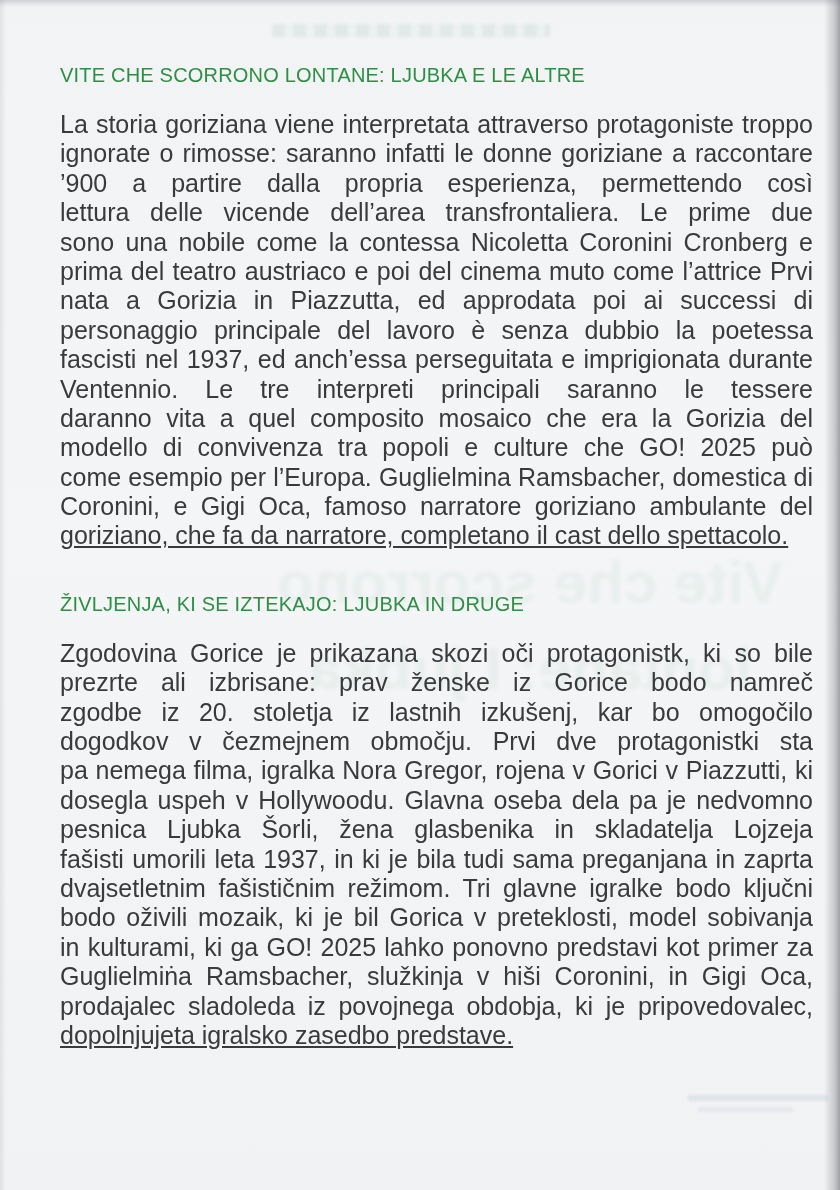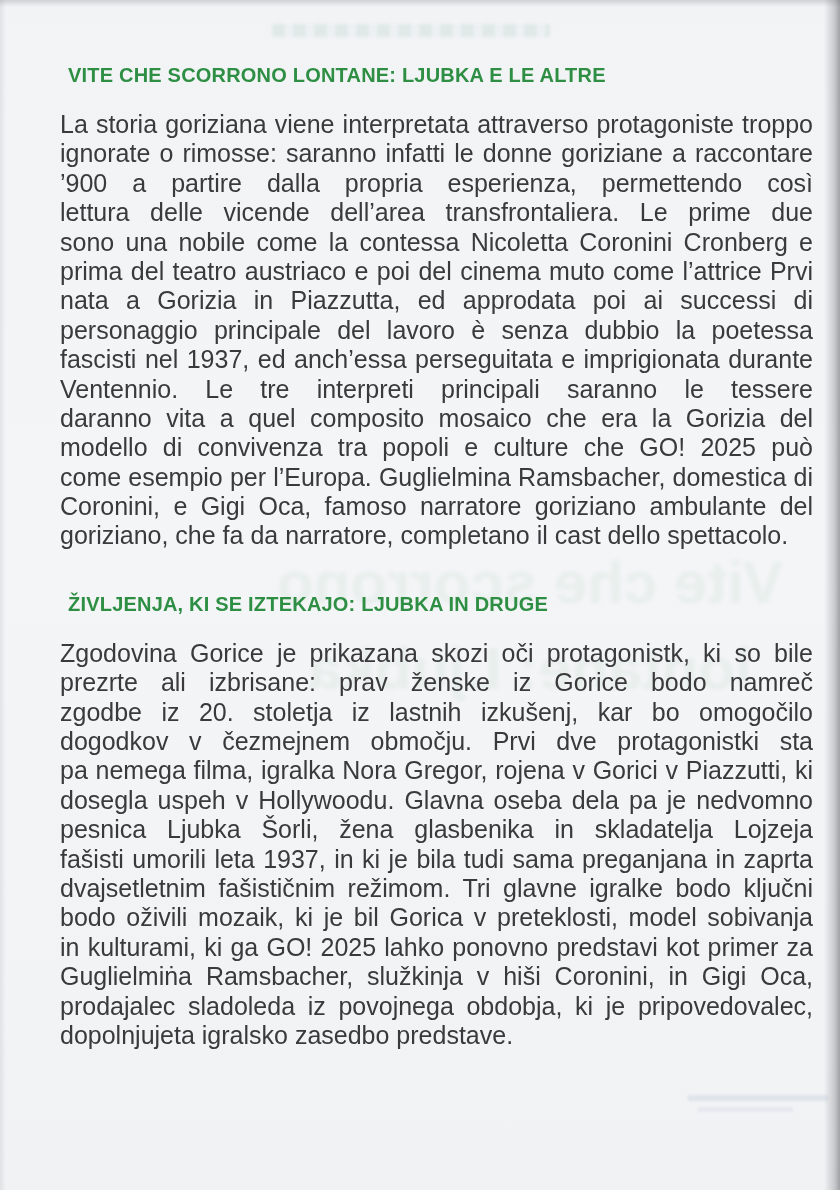--- a/index.html
+++ b/index.html
@@ -19,31 +19,30 @@
   .edge-right {
     position:absolute; top:0; right:0; width:16px; height:100%;
     background:linear-gradient(to right, rgba(128,130,136,0) 0%, rgba(122,124,130,0.35) 65%, rgba(92,94,100,0.55) 100%);
   }
   .edge-left {
     position:absolute; top:0; left:0; width:6px; height:100%;
     background:linear-gradient(to right, rgba(128,130,136,0.15), rgba(128,130,136,0));
   }
   .content { position:absolute; left:60px; top:62px; width:753px; z-index:3; }
   .heading {
-    font-size:20px; font-weight:bold; letter-spacing:0.2px; line-height:26px;
+    font-size:20px; font-weight:normal; letter-spacing:0.2px; line-height:26px;
     color:#2e8f44;
-    margin-left:8px;
   }
   .heading-2 { margin-top:40px; }
   .para { margin-top:22px; font-size:25px; color:#3a3a3c; }
   .pline {
     height:29.4px; line-height:29.4px; overflow:hidden;
     text-align:justify; text-align-last:justify;
   }
-  .pline.last { text-align-last:left; }
+  .pline.last { text-align-last:left;text-decoration:underline; }
   
   .ghost-title {
     position:absolute; left:235px; top:540px; width:590px; z-index:1;
     transform:scaleX(-1);
     font-weight:bold; font-size:60px; line-height:86px; text-align:center;
     color:#2e8f44; opacity:0.06; filter:blur(2px);
     pointer-events:none;
   }
   .smudge-top {
     position:absolute; left:272px; top:24px; width:278px; height:13px; z-index:1;

